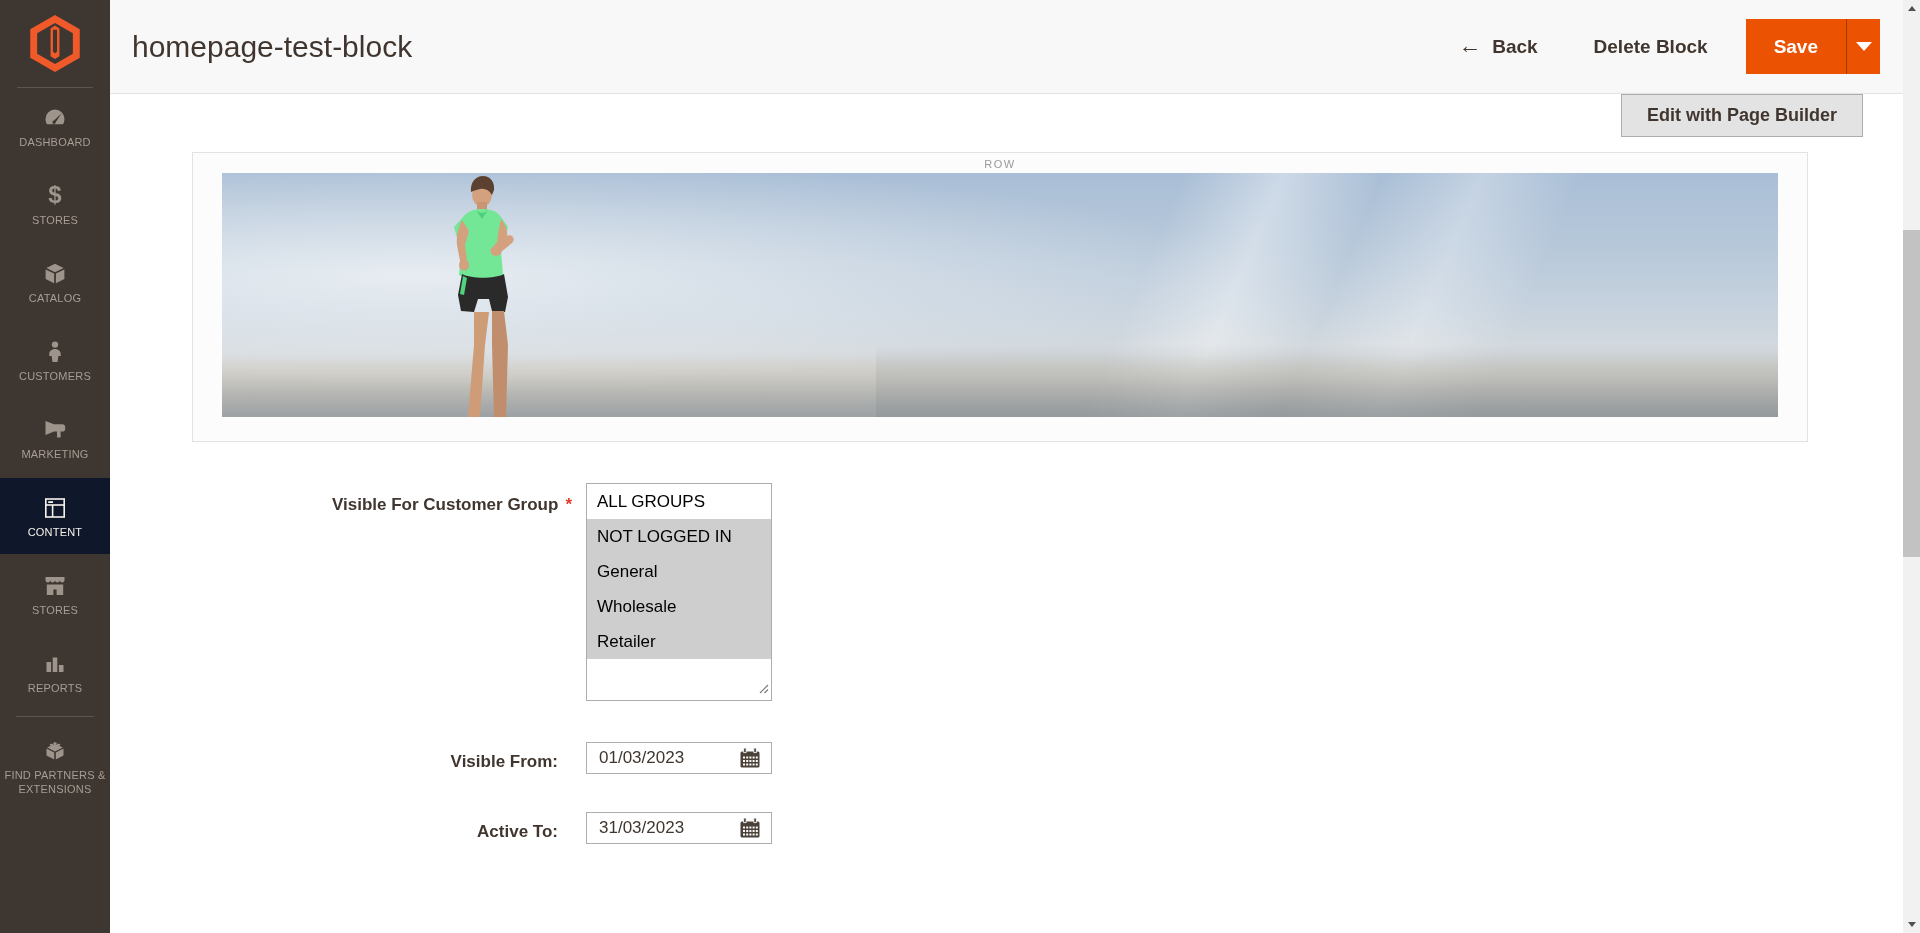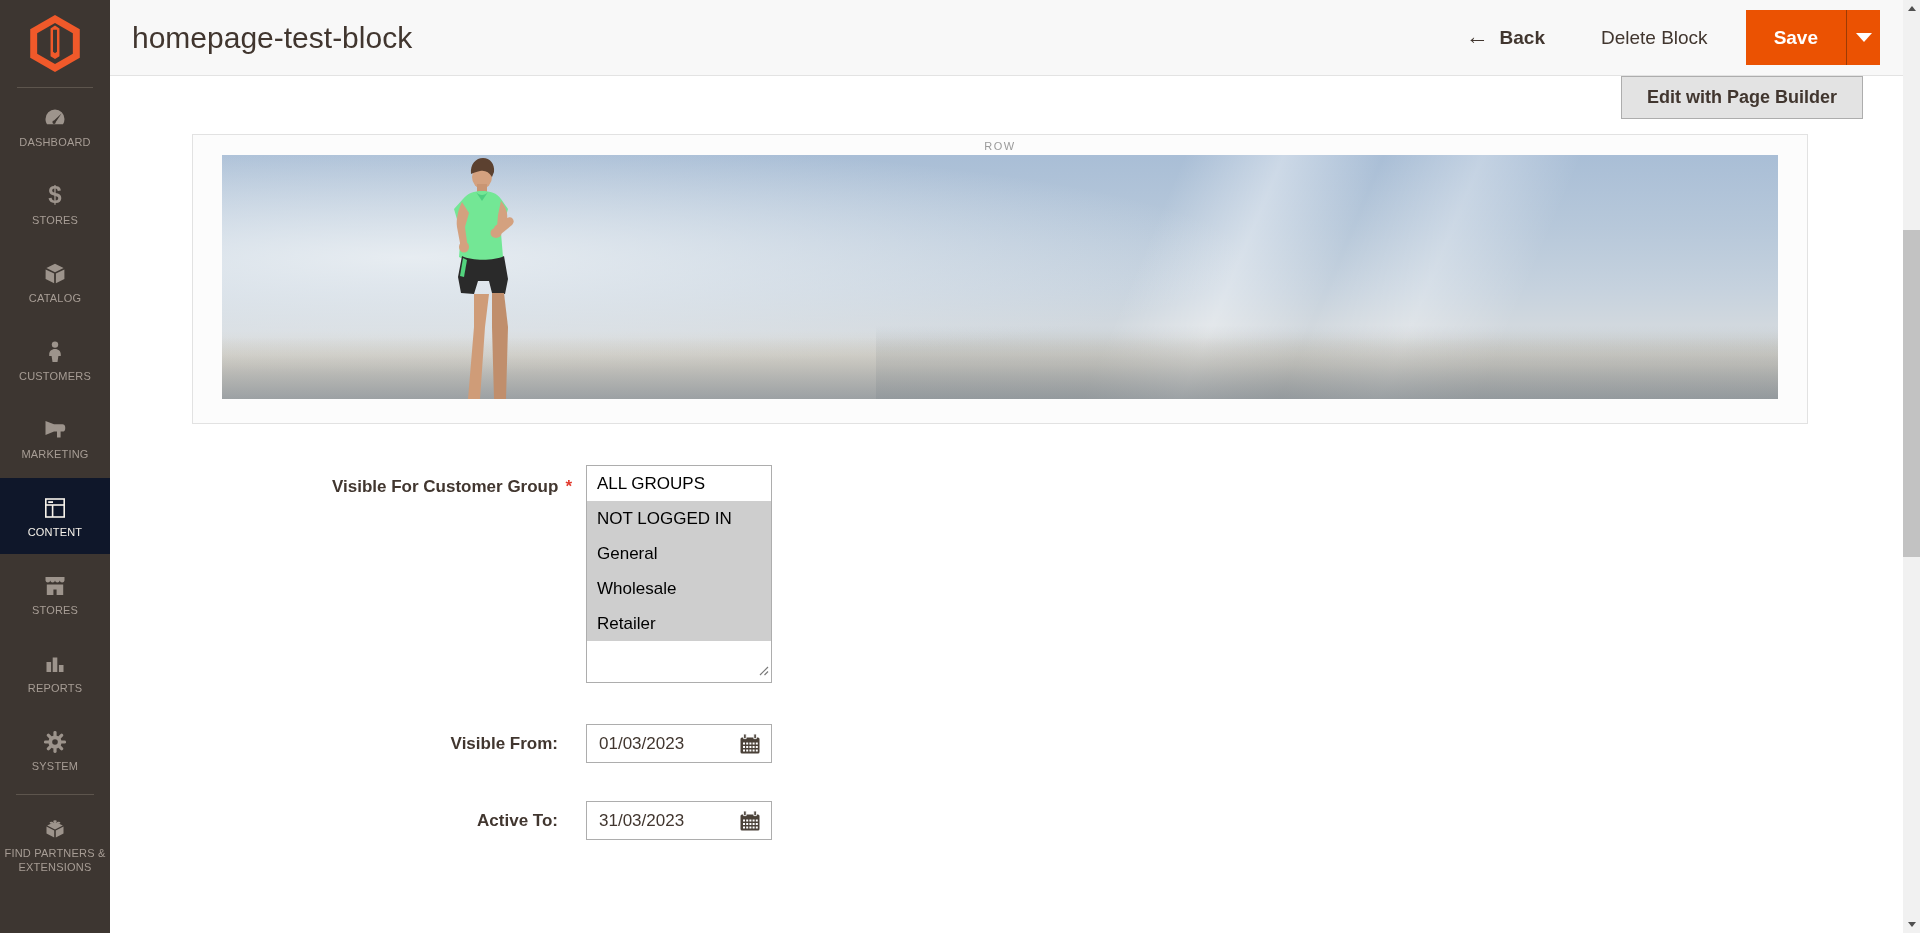--- a/index.html
+++ b/index.html
@@ -15,26 +15,26 @@
   .nav-item.active { background:#0f172a; }
   .nav-icon { display:block; height:26px; line-height:26px; }
   .nav-icon svg { vertical-align:middle; }
   .dollar { font-size:24px; font-weight:bold; color:#9d948c; line-height:26px; }
   .nav-label { display:block; margin-top:5px; font-size:11px; line-height:14px; color:#a79d95; letter-spacing:.2px; }
   .nav-item.active .nav-label { color:#f7f3eb; }
   .nav-divider { margin:6px 16px 4px; border-top:1px solid #5d554d; }
 
   
   .main { position:absolute; left:110px; right:17px; top:0; bottom:0; background:#fff; overflow:hidden; }
-  .page-header { height:76px; background:#f8f8f8; border-bottom:1px solid #e3e3e3; display:flex; align-items:center; padding:0 23px 0 22px; }
+  .page-header { height:94px; background:#f8f8f8; border-bottom:1px solid #e3e3e3; display:flex; align-items:center; padding:0 23px 0 22px; }
   .page-title { flex:1; font-size:30px; font-weight:300; color:#41362f; white-space:nowrap; }
   .actions { display:flex; align-items:center; }
   .back-btn { display:flex; align-items:center; gap:11px; font-size:19px; font-weight:600; cursor:pointer; }
   .back-arrow { font-size:23px; line-height:1; position:relative; top:-1px; }
-  .delete-btn { margin-left:56px; font-size:19px; font-weight:400; cursor:pointer; }
+  .delete-btn { margin-left:56px; font-size:19px; font-weight:700; cursor:pointer; }
   .save-split { margin-left:38px; display:flex; height:55px; }
   .save-main { background:#eb5202; color:#fff; border:none; padding:0 28px; font-size:19px; font-weight:700; font-family:inherit; cursor:pointer; }
   .save-caret { width:34px; background:#eb5202; border:none; border-left:1px solid #9c3b05; display:grid; place-items:center; cursor:pointer; }
   .caret-down { width:0; height:0; border-left:8px solid transparent; border-right:8px solid transparent; border-top:9px solid #fff; }
 
   
   .content { position:relative; }
   .pb-row { height:58px; position:relative; }
   .pb-button { position:absolute; top:0; right:40px; height:43px; padding:0 25px; background:#e3e3e3; border:1px solid #adadad; font-size:18px; font-weight:600; color:#41362f; font-family:inherit; cursor:pointer;text-align:right; }
 
@@ -62,21 +62,21 @@
   .row-group .label-cell { padding-top:12px; }
   .row-date .label-cell { padding-top:10px; padding-right:14px; }
   .row-date { margin-top:41px; }
   .row-date.last { margin-top:38px; }
 
   .multiselect { width:186px; height:218px; border:1px solid #adadad; background:#fff; position:relative; overflow:hidden; }
   .opt { height:35px; line-height:35px; padding:0 10px; font-size:17px; color:#000000; white-space:nowrap; cursor:pointer; }
   .opt.selected { background:#cecece; }
   .resize-handle { position:absolute; right:2px; bottom:2px; cursor:nwse-resize; }
 
-  .date-box { width:186px; height:39px; border:1px solid #adadad; background:#fff; display:flex; align-items:center; padding:0 10px 0 12px; }
+  .date-box { width:186px; height:32px; border:1px solid #adadad; background:#fff; display:flex; align-items:center; padding:0 10px 0 12px; }
   .date-input { border:none; outline:none; width:112px; font-size:17px; color:#41362f; font-family:inherit; background:transparent; }
   .cal-btn { margin-left:auto; border:none; background:none; padding:0; cursor:pointer; display:grid; place-items:center; }
 
   
   .scrollbar { position:absolute; right:0; top:0; width:17px; height:933px; background:#f1f1f1; z-index:6; }
   .sb-btn { position:absolute; left:0; width:17px; height:17px; display:grid; place-items:center; cursor:pointer; }
   .sb-up { top:0; } .sb-down { bottom:0; }
   .tri-up { width:0; height:0; border-left:4px solid transparent; border-right:4px solid transparent; border-bottom:5px solid #505050; }
   .tri-down { width:0; height:0; border-left:4px solid transparent; border-right:4px solid transparent; border-top:5px solid #505050; }
   .sb-thumb { position:absolute; left:0; top:230px; width:17px; height:327px; background:#c2c2c2; cursor:pointer; }
@@ -159,35 +159,20 @@
       </div>
       <div class="nav-item">
         <span class="nav-icon">
           <svg width="26" height="26" viewBox="0 0 26 26" fill="#9d948c">
               <rect x="4.5" y="11" width="4.6" height="10"></rect>
               <rect x="10.7" y="6.5" width="4.6" height="14.5"></rect>
               <rect x="16.9" y="14" width="4.6" height="7"></rect>
             </svg>
         </span>
         <span class="nav-label">REPORTS</span>
-      </div>
-      <div class="nav-item">
-        <span class="nav-icon">
-          <svg width="26" height="26" viewBox="0 0 26 26">
-              <g fill="#9d948c">
-                <rect x="11.4" y="2" width="3.2" height="22" rx="1.4"></rect>
-                <rect x="11.4" y="2" width="3.2" height="22" rx="1.4" transform="rotate(45 13 13)"></rect>
-                <rect x="11.4" y="2" width="3.2" height="22" rx="1.4" transform="rotate(90 13 13)"></rect>
-                <rect x="11.4" y="2" width="3.2" height="22" rx="1.4" transform="rotate(135 13 13)"></rect>
-                <circle cx="13" cy="13" r="6.6"></circle>
-              </g>
-              <circle cx="13" cy="13" r="2.8" fill="#3d3631"></circle>
-            </svg>
-        </span>
-        <span class="nav-label">SYSTEM</span>
       </div>
       <div class="nav-divider"></div>
       <div class="nav-item">
         <span class="nav-icon">
           <svg width="26" height="26" viewBox="0 0 26 26" fill="#9d948c">
               <ellipse cx="9.4" cy="6.8" rx="1.8" ry="1"></ellipse>
               <ellipse cx="13" cy="5.2" rx="1.8" ry="1"></ellipse>
               <ellipse cx="16.6" cy="6.8" rx="1.8" ry="1"></ellipse>
               <path d="M13 5.8 20.8 9.6 13 13.4 5.2 9.6z"></path>
               <path d="M4.5 10.6l7.7 3.8v7l-7.7-3.8z"></path>

